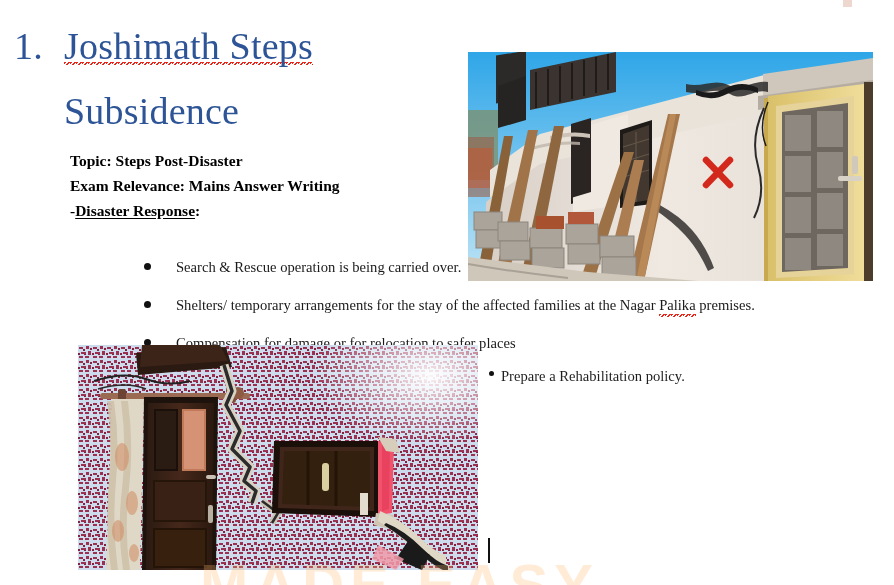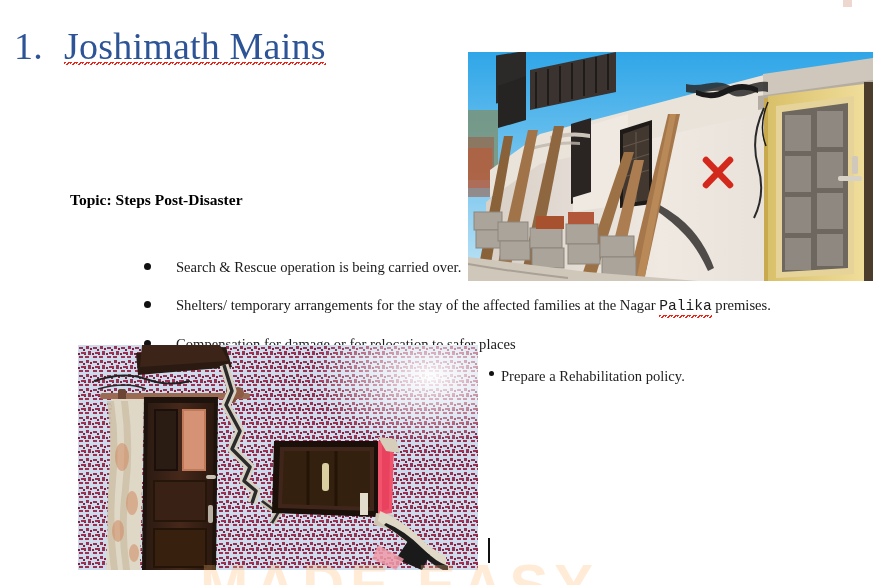--- a/index.html
+++ b/index.html
@@ -22,37 +22,35 @@
     letter-spacing:0.2px;
   }
   .heading .num{display:inline-block;width:50px;}
   .sq-red{
     background-image:
       repeating-linear-gradient(135deg,#e8261a 0 1.6px,transparent 1.6px 3.1px);
     background-repeat:repeat-x;
     background-size:6px 3px;
     background-position:0 100%;
     padding-bottom:4px;
-    font-family:Liberation Mono, monospace;
   }
   .hl-title{
     background-image:
       repeating-linear-gradient(135deg,#e8261a 0 1.6px,transparent 1.6px 3.2px);
     background-repeat:repeat-x;
     background-size:6px 3px;
     background-position:0 calc(100% - 2px);
   }
 
   
   .topic-block{
     position:absolute;left:70px;top:148px;width:420px;
     font-size:15.5px;
     font-weight:bold;
     line-height:1.62;
-    margin-top:39px;
   }
   .topic-block div{white-space:nowrap;}
   .u-line{text-decoration:underline;text-underline-offset:2px;}
 
   
   .bullets{
     position:absolute;left:96px;top:228px;width:760px;
     font-size:14.6px;
     line-height:1.78;
     color:#1a1a1a;
@@ -112,26 +110,28 @@
   }
 </style>
 </head>
 <body>
 
 <div class="page">
 
   <div class="corner-mark"></div>
 
   <div class="heading">
-    <span class="num">1.</span><span class="hl-title">Joshimath Mains</span><br>
-    <span style="display:inline-block;width:50px;"></span>
+    <span class="num">1.</span><span class="hl-title">Joshimath Steps</span><br>
+    <span style="display:inline-block;width:50px;"></span><span>Subsidence</span>
   </div>
 
   <div class="topic-block">
     <div>Topic: Steps Post-Disaster</div>
+    <div>Exam Relevance: Mains Answer Writing</div>
+    <div><span>-</span><span class="u-line">Disaster Response</span><span>:</span></div>
   </div>
 
   <ul class="bullets">
     <li class="b1">Search &amp; Rescue operation is being carried over.</li>
     <li><span>Shelters/ temporary arrangements for the stay of the affected families at the Nagar <span class="sq-red">Palika</span> premises.</span></li>
     <li>Compensation for damage or for relocation to safer places</li>
   </ul>
 
   <div class="rightcol">
     <p>Prepare a Rehabilitation policy.</p>

